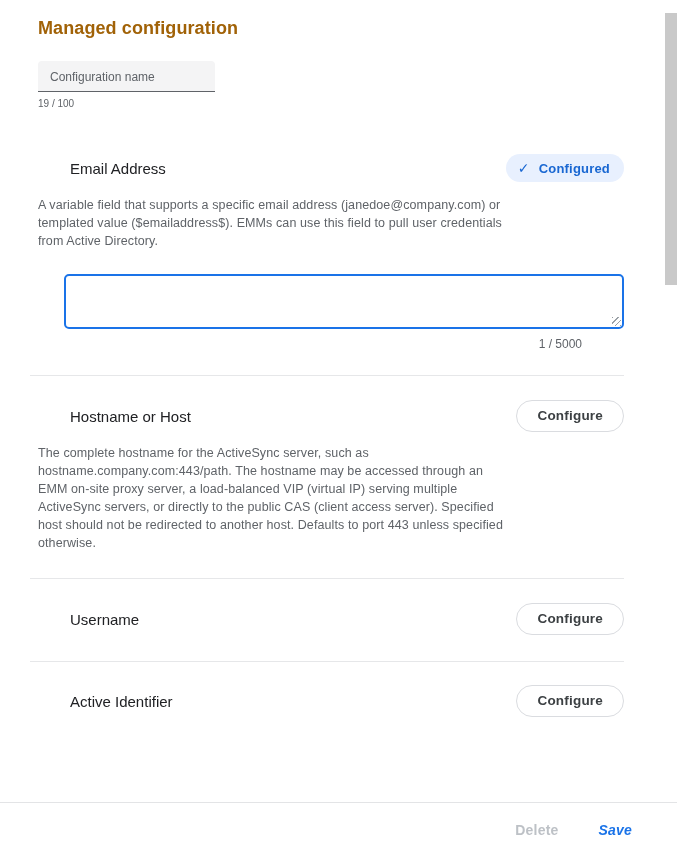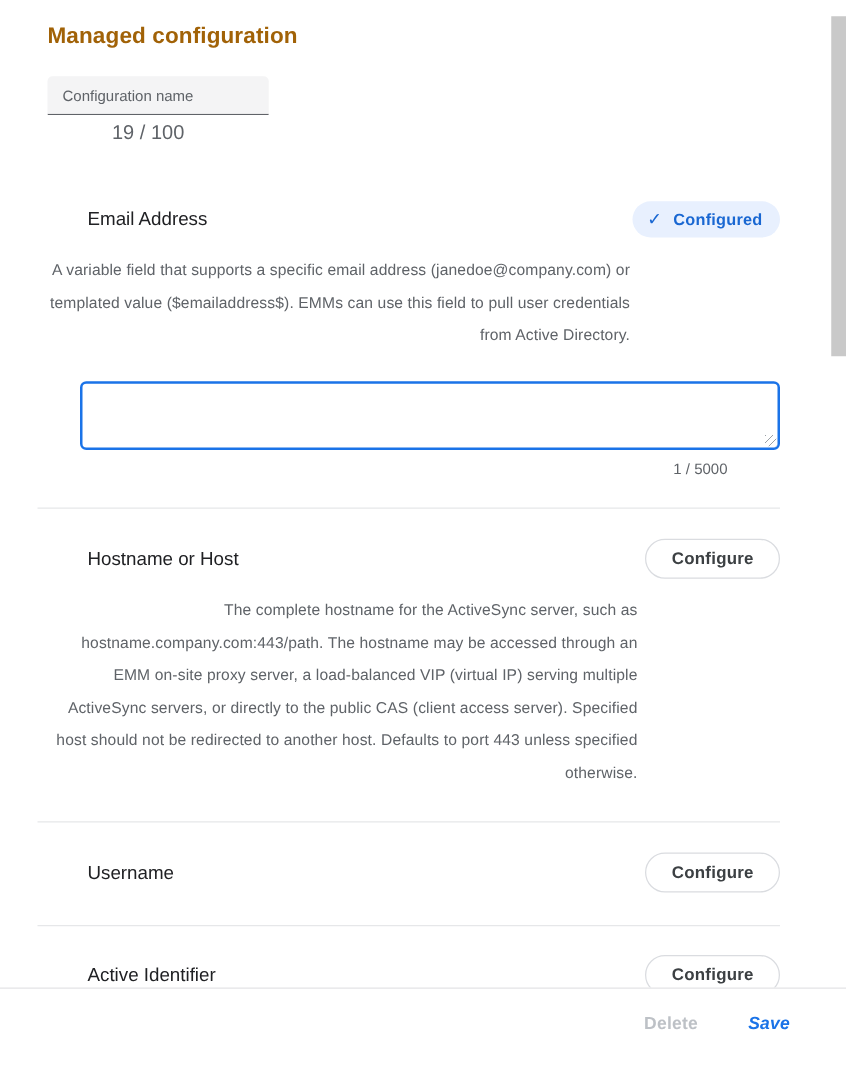--- a/index.html
+++ b/index.html
@@ -14,21 +14,21 @@
   .page-title { font-size:18px; color:#a16207; letter-spacing:.1px; }
 
   .name-field {
     margin-top:22px; width:177px; background:#f4f4f5;
     border-radius:4px 4px 0 0; border-bottom:1px solid #606368;
     padding:9px 12px 7px 12px; cursor:text;
   }
   .name-field .field-label { font-size:12px; color:#5f6368; display:block; }
   .name-field .field-value { font-size:14.5px; color:#202124; display:block; margin-top:3px; }
   .name-counter {
-    width:177px; text-align:center; font-size:16px; color:#5f6368;
+    width:177px; text-align:left; font-size:10px; color:#5f6368;
     margin-top:6px; padding-right:16px;
   }
 
   .section { }
   .section-head {
     display:flex; justify-content:space-between; align-items:center; height:32px;margin-left:32px;
   }
   .section-title { font-size:15px; color:#202124; }
   .chip {
     display:inline-flex; align-items:center; gap:9px;
@@ -37,22 +37,22 @@
     font-size:13px; font-weight:bold; font-family:inherit; letter-spacing:.2px;
   }
   .chip .check { font-weight:normal; font-size:14px; }
   .btn-outline {
     background:#fff; border:1px solid #dadce0; border-radius:17px;
     padding:0 20px; height:32px; line-height:30px; cursor:pointer;
     font-size:13.5px; font-weight:bold; color:#3c4043; font-family:inherit;
     letter-spacing:.2px;
   }
   .desc {
-    margin-top:12px; max-width:466px; font-size:12.5px; line-height:26px;
-    color:#5f6368; letter-spacing:.1px;text-align:right;
+    margin-top:12px; max-width:466px; font-size:12.5px; line-height:18px;
+    color:#5f6368; letter-spacing:.1px;
   }
 
   .ta-wrap { position:relative; margin:24px 0 0 26px; width:560px; }
   .email-textarea {
     display:block; width:560px; height:55px; resize:none;
     border:2px solid #1a73e8; border-radius:5px; outline:none;
     font-family:inherit; font-size:13px; padding:6px 8px; color:#202124;
     background:#fff;
   }
   .resize-grip {
@@ -65,21 +65,21 @@
     font-size:12px; color:#5f6368;
   }
 
   .divider { border:none; border-top:1px solid #e6e7e9; margin:24px 0 0 -8px; }
   .mt24 { margin-top:24px; }
   .mt26 { margin-top:26px; }
   .mt43 { margin-top:43px; }
   .mt23 { margin-top:23px; }
 
   .footer {
-    position:absolute; left:0; right:0; bottom:16px; height:55px; background:#fff;
+    position:absolute; left:0; right:0; bottom:4px; height:55px; background:#fff;
     border-top:1px solid #e3e4e6; display:flex; align-items:center;
     justify-content:flex-end; padding-right:29px; gap:8px;
   }
   .text-btn {
     background:none; border:none; font-family:inherit; font-size:14px;
     font-weight:bold; letter-spacing:.2px; padding:8px 16px; border-radius:4px;
     cursor:pointer;
   }
   .text-btn.delete { color:#bdc1c6; }
   .text-btn.save { color:#1a73e8;font-style:italic; }

